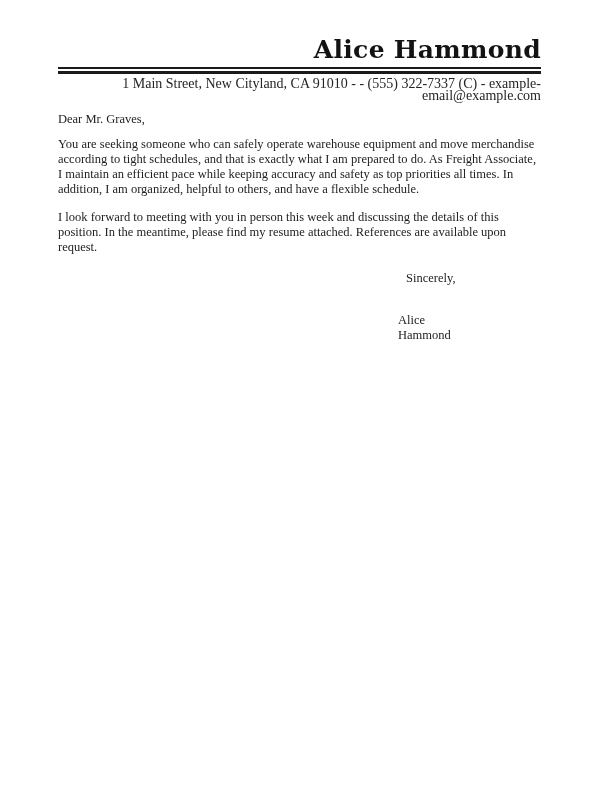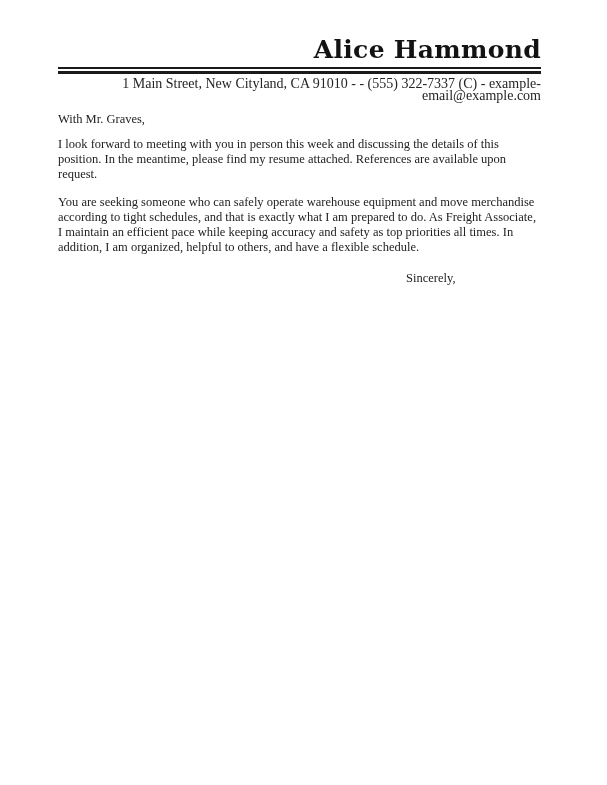--- a/index.html
+++ b/index.html
@@ -85,26 +85,30 @@
   <div class="content">
 
     <h1 class="author-name">Alice Hammond</h1>
 
     <div class="header-rule"></div>
 
     <div class="contact-line">1 Main Street, New Cityland, CA 91010 - - (555) 322-7337 (C) - example-email@example.com</div>
 
     <div class="letter-body">
 
-      <p class="salutation">With Mr. Graves,</p>
+      <p class="salutation">Dear Mr. Graves,</p>
 
+
+      <p class="para">You are seeking someone who can safely operate warehouse equipment and move merchandise according to tight schedules, and that is exactly what I am prepared to do. As Freight Associate, I maintain an efficient pace while keeping accuracy and safety as top priorities all times. In addition, I am organized, helpful to others, and have a flexible schedule.</p>
 
       <p class="para">I look forward to meeting with you in person this week and discussing the details of this position. In the meantime, please find my resume attached. References are available upon request.</p>
 
-      <p class="para">You are seeking someone who can safely operate warehouse equipment and move merchandise according to tight schedules, and that is exactly what I am prepared to do. As Freight Associate, I maintain an efficient pace while keeping accuracy and safety as top priorities all times. In addition, I am organized, helpful to others, and have a flexible schedule.</p>
-
       <div class="closing-block">
         <p class="closing">Sincerely,</p>
+        <div class="signature">
+          <p class="signature-line">Alice</p>
+          <p class="signature-line">Hammond</p>
+        </div>
       </div>
 
     </div>
   </div>
 </div>
 
 </body></html>

